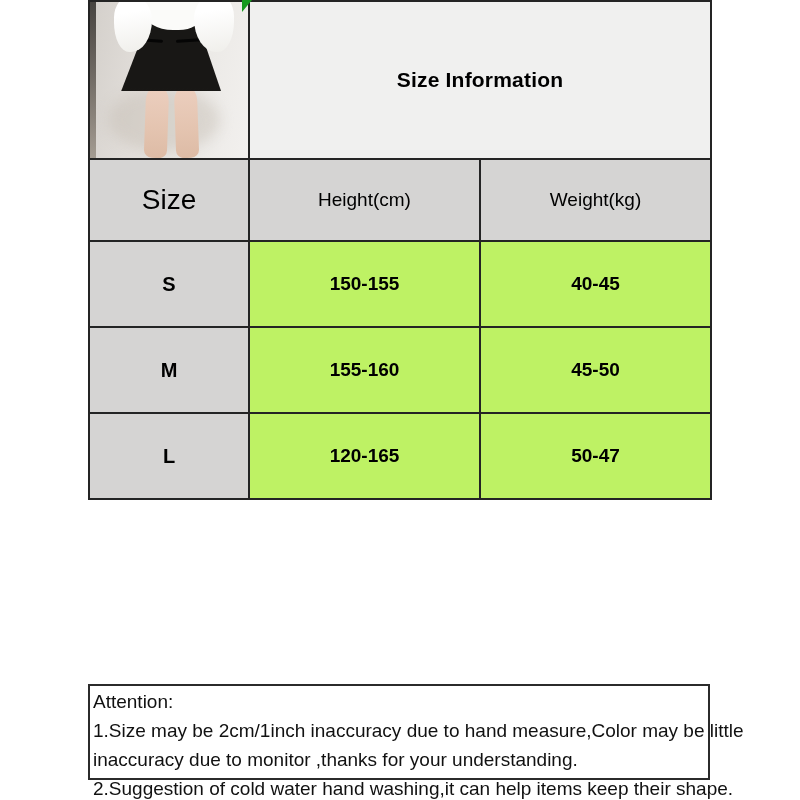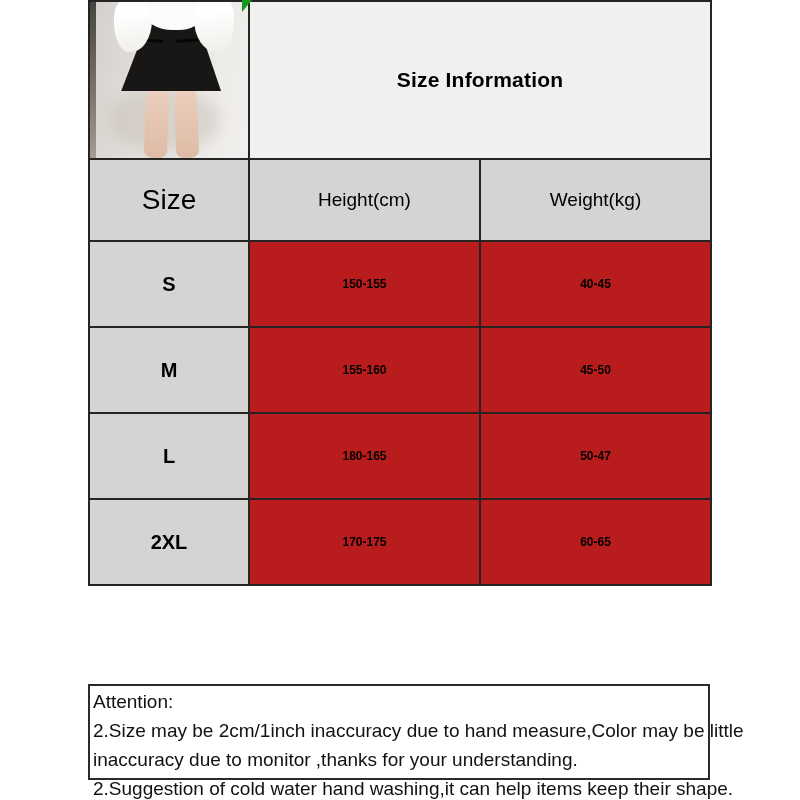--- a/index.html
+++ b/index.html
@@ -26,21 +26,21 @@
   tr.row-data   { height:86px;  }
 
   td.photo-cell { background:#e4e1dd; }
   td.title-cell { background:#f0f0ef; }
   .title-text   { font-size:21px; font-weight:bold; letter-spacing:.2px; }
 
   th.head-cell  { background:#d5d4d3; font-weight:normal; font-size:19px; }
   th.head-cell.size-head { font-size:28px; }
 
   td.size-label { background:#d5d4d3; font-weight:bold; font-size:20px; }
-  td.value-cell { background:#b91c1c; font-weight:bold; font-size:12px; }
+  td.value-cell { background:#bef264; font-weight:bold; font-size:19px; }
 
   
   .photo { position:relative; width:100%; height:156px; overflow:hidden;
            background:linear-gradient(100deg,#d3cfca 0%,#e2deda 35%,#eceae7 70%,#f2f0ee 100%); }
   .photo-left-edge { position:absolute; left:0; top:0; bottom:0; width:6px;
            background:linear-gradient(180deg,#474440 0%,#6e6862 45%,#a49c92 100%); }
   .wall-shadow { position:absolute; left:18px; top:86px; width:112px; height:64px;
            background:#c4bcb2; opacity:.45; filter:blur(7px); border-radius:50%; }
   .leg { position:absolute; top:84px; width:23px; height:72px;
            background:linear-gradient(180deg,#eccfbf 0%,#e4c4b0 60%,#ddbba5 100%);
@@ -116,33 +116,28 @@
       <td class="value-cell">150-155</td>
       <td class="value-cell">40-45</td>
     </tr>
     <tr class="row-data">
       <td class="size-label">M</td>
       <td class="value-cell">155-160</td>
       <td class="value-cell">45-50</td>
     </tr>
     <tr class="row-data">
       <td class="size-label">L</td>
-      <td class="value-cell">180-165</td>
+      <td class="value-cell">120-165</td>
       <td class="value-cell">50-47</td>
-    </tr>
-    <tr class="row-data">
-      <td class="size-label">2XL</td>
-      <td class="value-cell">170-175</td>
-      <td class="value-cell">60-65</td>
     </tr>
   </tbody>
     </table>
 
   <div class="corner-triangle"></div>
 
   <div class="attention">
     <div class="line">Attention:</div>
-    <div class="line">2.Size may be 2cm/1inch inaccuracy due to hand measure,Color may be little</div>
+    <div class="line">1.Size may be 2cm/1inch inaccuracy due to hand measure,Color may be little</div>
     <div class="line">inaccuracy due to monitor ,thanks for your understanding.</div>
     <div class="line">2.Suggestion of cold water hand washing,it can help items keep their shape.</div>
   </div>
 
 </div>
 
 </body></html>

